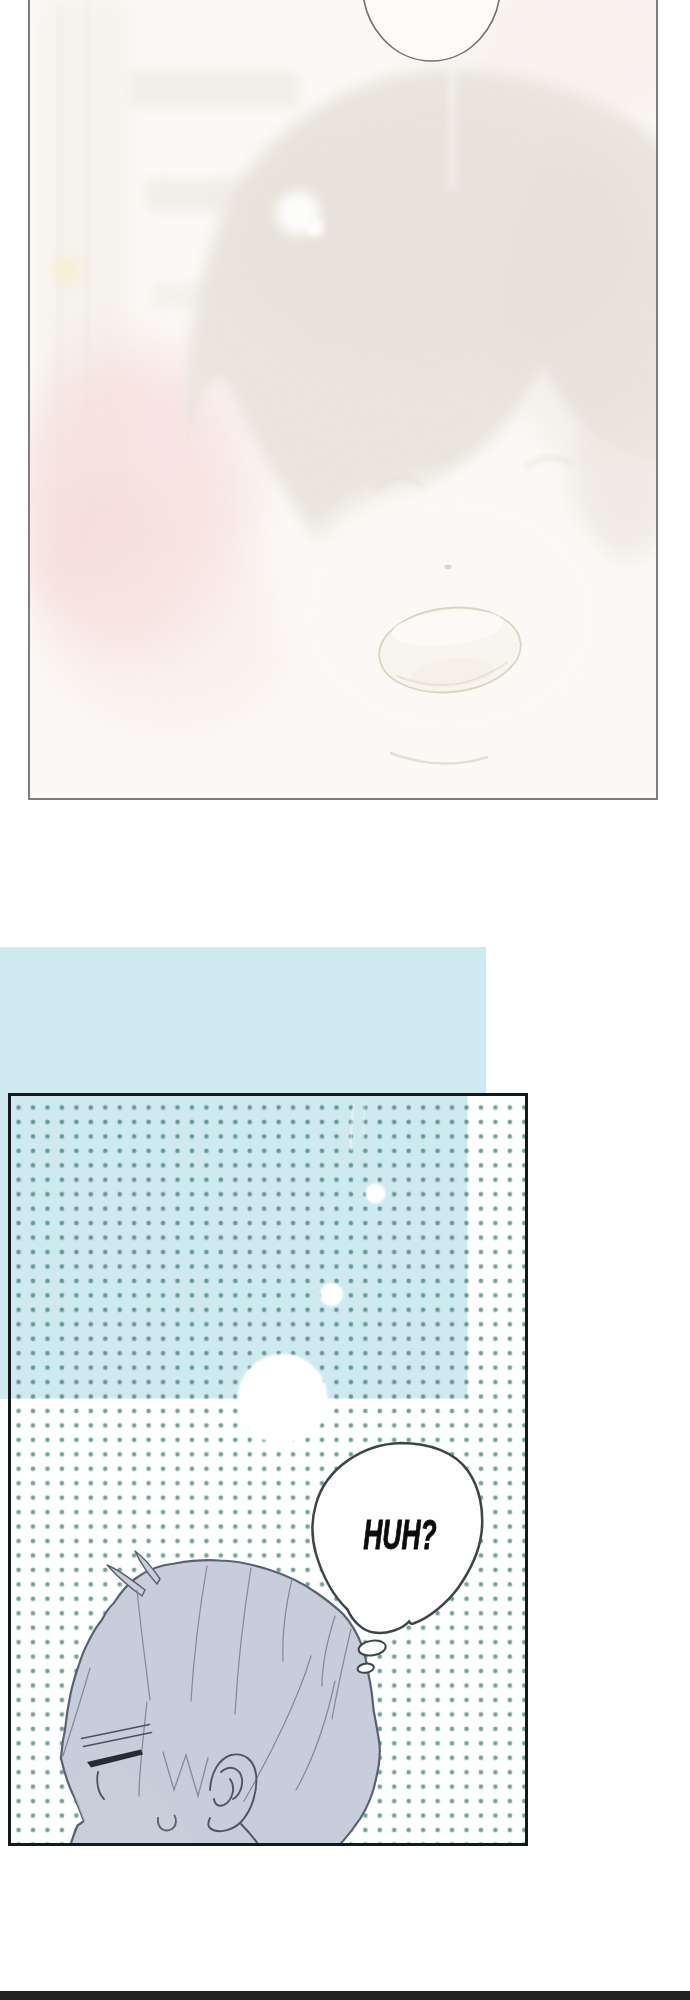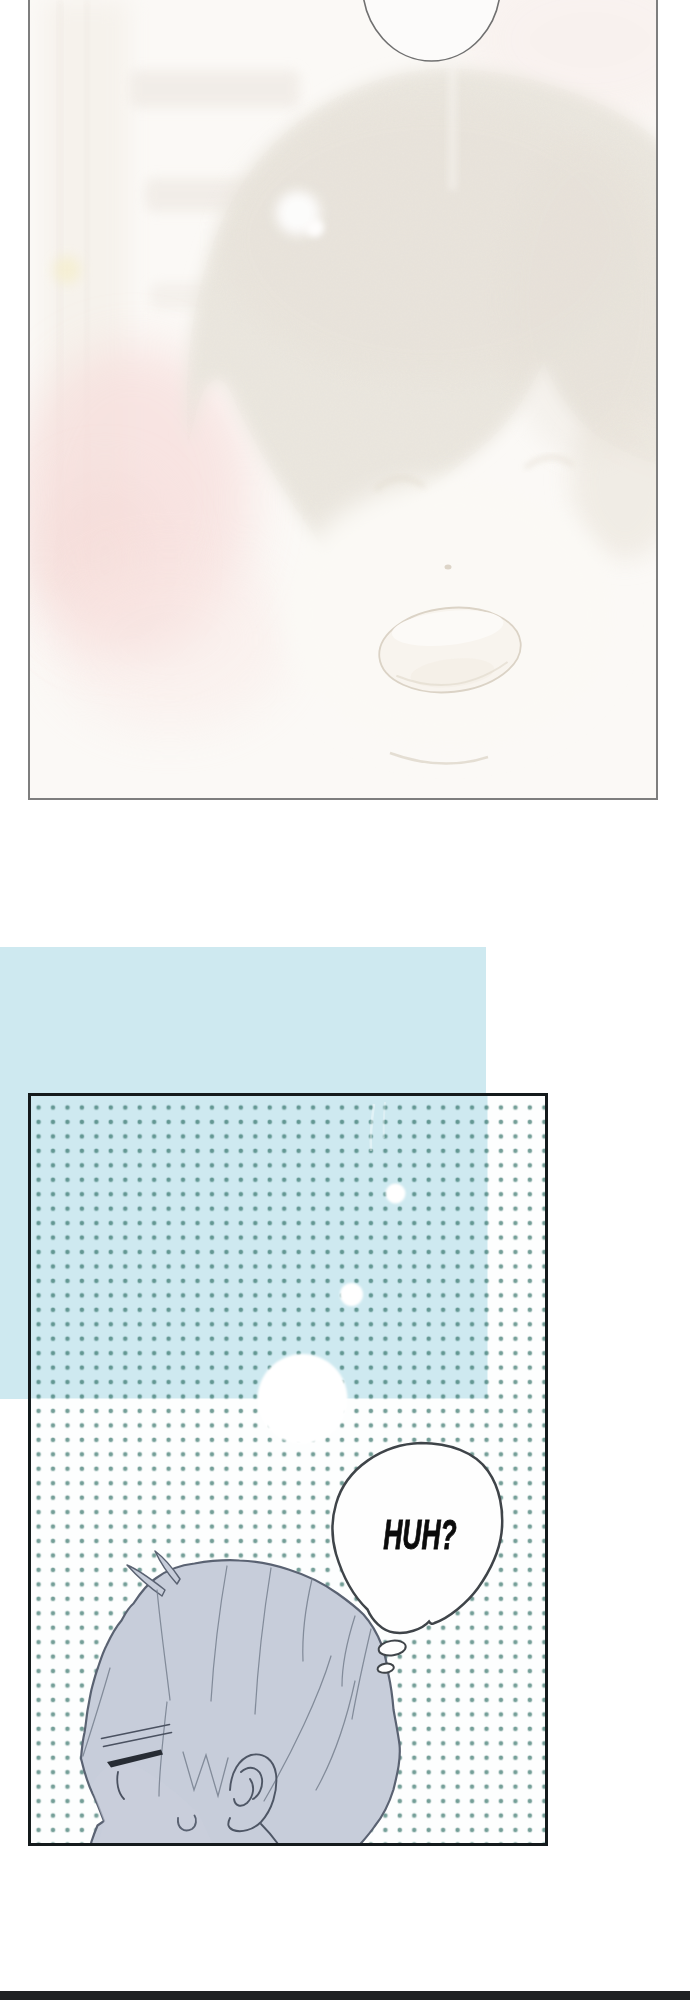--- a/index.html
+++ b/index.html
@@ -79,21 +79,21 @@
   <ellipse cx="420" cy="628" rx="56" ry="17" fill="#fcfaf7"></ellipse>
   <ellipse cx="420" cy="673" rx="42" ry="14" fill="#f4eee6" opacity="0.85"></ellipse>
   <path d="M364,670 Q420,700 476,668" stroke="#e3dccf" stroke-width="2" fill="none" opacity="0.7"></path>
 </g>
 <path d="M360,753 Q412,772 458,757" stroke="#ded7ca" stroke-width="2.5" fill="none" opacity="0.8"></path>
 
 <ellipse cx="401.5" cy="-16" rx="69" ry="77" fill="#fcfbfa" stroke="#707070" stroke-width="1.6"></ellipse>
 </svg>
 </div>
 
-<div class="abs" style="left:28px;top:1093px;width:514px;height:747px;
+<div class="abs" style="left:8px;top:1093px;width:514px;height:747px;
      border:3.5px solid #141a1c;background:#ffffff;overflow:hidden;">
 <svg width="514" height="747" viewBox="0 0 514 747">
 <defs>
   <pattern id="dots" x="0" y="0" width="14.45" height="14.45" patternUnits="userSpaceOnUse">
     <circle cx="7.55" cy="11.5" r="2.7" fill="rgba(40,105,95,0.22)"></circle>
     <circle cx="7.55" cy="11.5" r="2.0" fill="rgba(40,105,95,0.55)"></circle>
   </pattern>
   <filter id="pb1" x="-50%" y="-50%" width="200%" height="200%">
           <feGaussianBlur stdDeviation="1.2"></feGaussianBlur>
         </filter>

